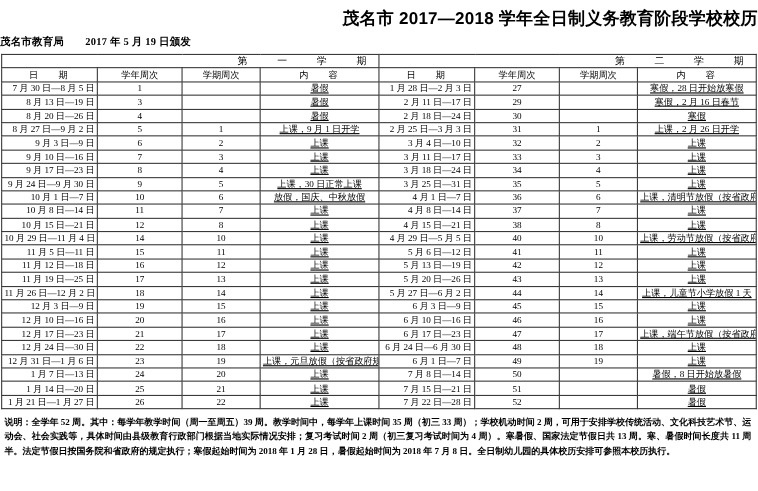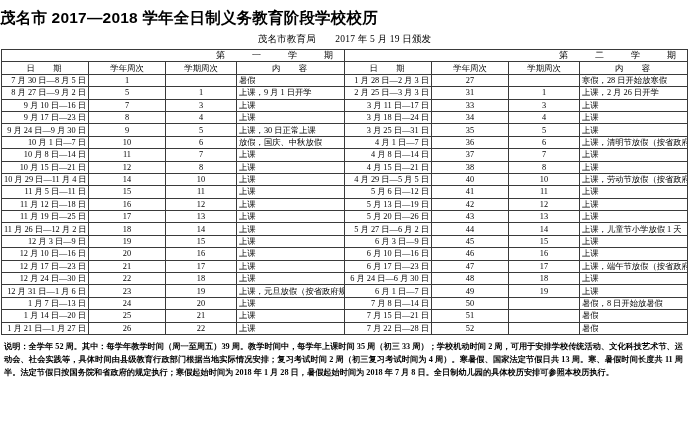--- a/index.html
+++ b/index.html
@@ -15,34 +15,34 @@
     overflow: hidden;
   }
   .page {
     width: 689px;
     height: 446px;
     position: relative;
     box-sizing: border-box;
     padding: 0;
   }
   .doc-title {
-    text-align: left;
+    text-align: right;
     font-family: "Liberation Sans", "DejaVu Sans", sans-serif;
     font-weight: bold;
     font-size: 15.5px;
     letter-spacing: 0.2px;
     margin: 8px 0 0 0;
     line-height: 20px;
   }
   .doc-subtitle {
-    text-align: center;
     font-size: 9.5px;
     margin-top: 5px;
     line-height: 12px;
     letter-spacing: 0.2px;
+    font-weight: bold;
   }
   .cal-wrap {
     margin-top: 4px;
     padding: 0 1px;
   }
   table.cal {
     border-collapse: collapse;
     width: 687px;
     table-layout: fixed;
     font-size: 8.3px;
@@ -74,22 +74,23 @@
     padding-left: 5px;
   }
   td.c-date {
     text-align: right;
     padding-left: 4px;
   }
   td.c-wk, td.c-tw {
     text-align: center;
   }
   td.c-content {
-    text-align: left;
+    text-align: center;
     padding-left: 3px;
+    text-decoration: underline;
   }
   
   col.w-date    { width: 87px; }
   col.w-wk      { width: 77px; }
   col.w-tw      { width: 71px; }
   col.w-content { width: 108px; }
   .notes {
     margin: 5px 0 0 0;
     padding: 0 6px 0 4px;
     font-size: 8.2px;
@@ -144,30 +145,60 @@
             <td class="c-date">7 月 30 日—8 月 5 日</td>
             <td class="c-wk">1</td>
             <td class="c-tw"></td>
             <td class="c-content">暑假</td>
             <td class="c-date">1 月 28 日—2 月 3 日</td>
             <td class="c-wk">27</td>
             <td class="c-tw"></td>
             <td class="c-content">寒假，28 日开始放寒假</td>
           </tr>
           <tr>
+            <td class="c-date">8 月 13 日—19 日</td>
+            <td class="c-wk">3</td>
+            <td class="c-tw"></td>
+            <td class="c-content">暑假</td>
+            <td class="c-date">2 月 11 日—17 日</td>
+            <td class="c-wk">29</td>
+            <td class="c-tw"></td>
+            <td class="c-content">寒假，2 月 16 日春节</td>
+          </tr>
+          <tr>
+            <td class="c-date">8 月 20 日—26 日</td>
+            <td class="c-wk">4</td>
+            <td class="c-tw"></td>
+            <td class="c-content">暑假</td>
+            <td class="c-date">2 月 18 日—24 日</td>
+            <td class="c-wk">30</td>
+            <td class="c-tw"></td>
+            <td class="c-content">寒假</td>
+          </tr>
+          <tr>
             <td class="c-date">8 月 27 日—9 月 2 日</td>
             <td class="c-wk">5</td>
             <td class="c-tw">1</td>
             <td class="c-content">上课，9 月 1 日开学</td>
             <td class="c-date">2 月 25 日—3 月 3 日</td>
             <td class="c-wk">31</td>
             <td class="c-tw">1</td>
             <td class="c-content">上课，2 月 26 日开学</td>
           </tr>
           <tr>
+            <td class="c-date">9 月 3 日—9 日</td>
+            <td class="c-wk">6</td>
+            <td class="c-tw">2</td>
+            <td class="c-content">上课</td>
+            <td class="c-date">3 月 4 日—10 日</td>
+            <td class="c-wk">32</td>
+            <td class="c-tw">2</td>
+            <td class="c-content">上课</td>
+          </tr>
+          <tr>
             <td class="c-date">9 月 10 日—16 日</td>
             <td class="c-wk">7</td>
             <td class="c-tw">3</td>
             <td class="c-content">上课</td>
             <td class="c-date">3 月 11 日—17 日</td>
             <td class="c-wk">33</td>
             <td class="c-tw">3</td>
             <td class="c-content">上课</td>
           </tr>
           <tr>

